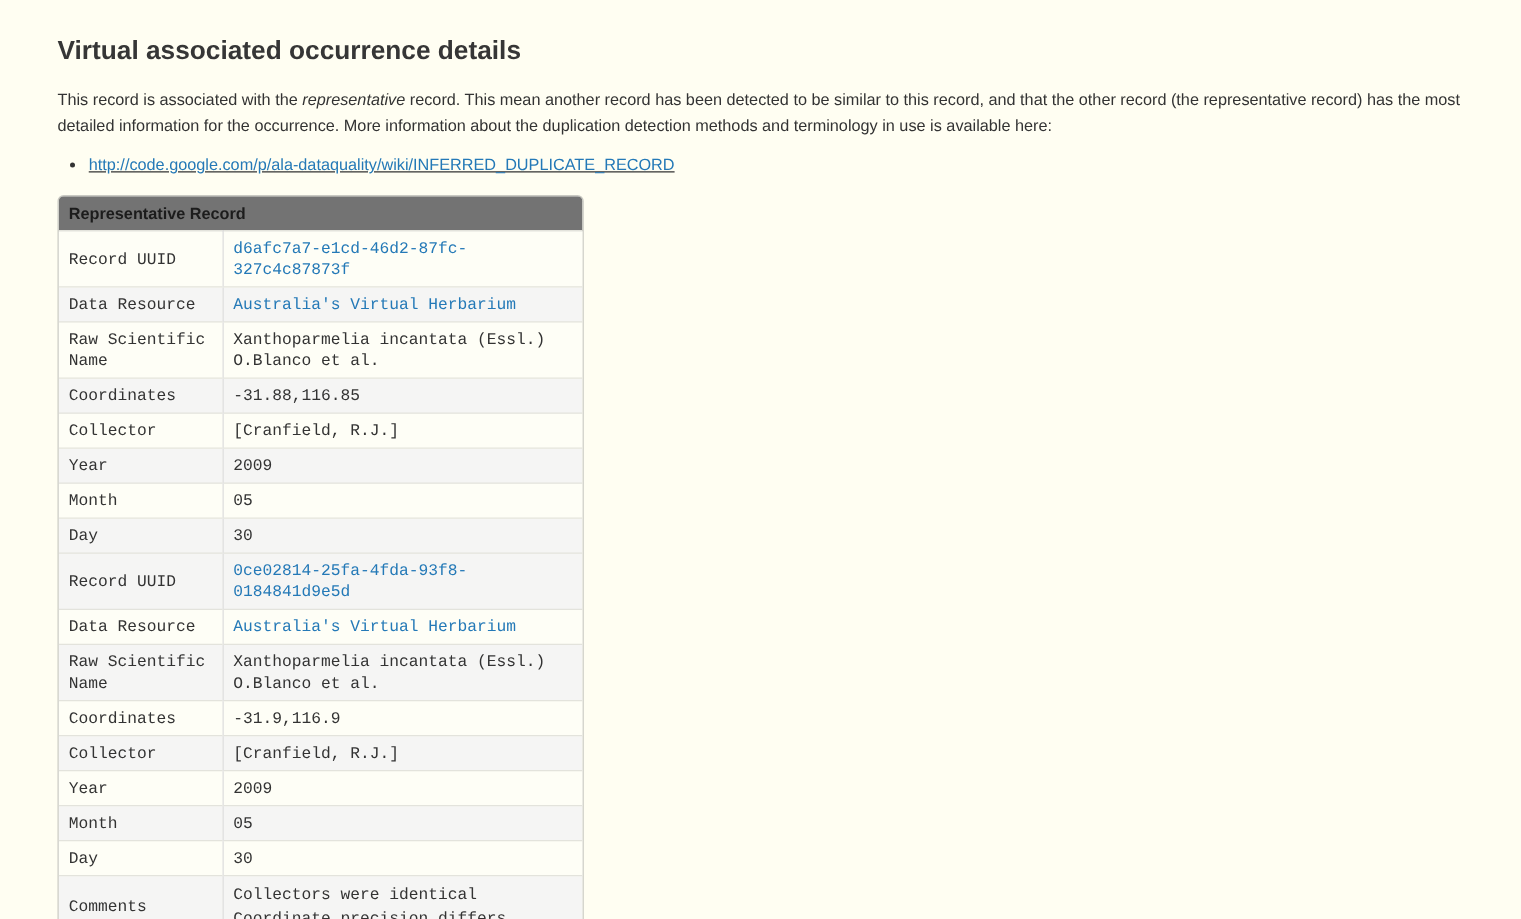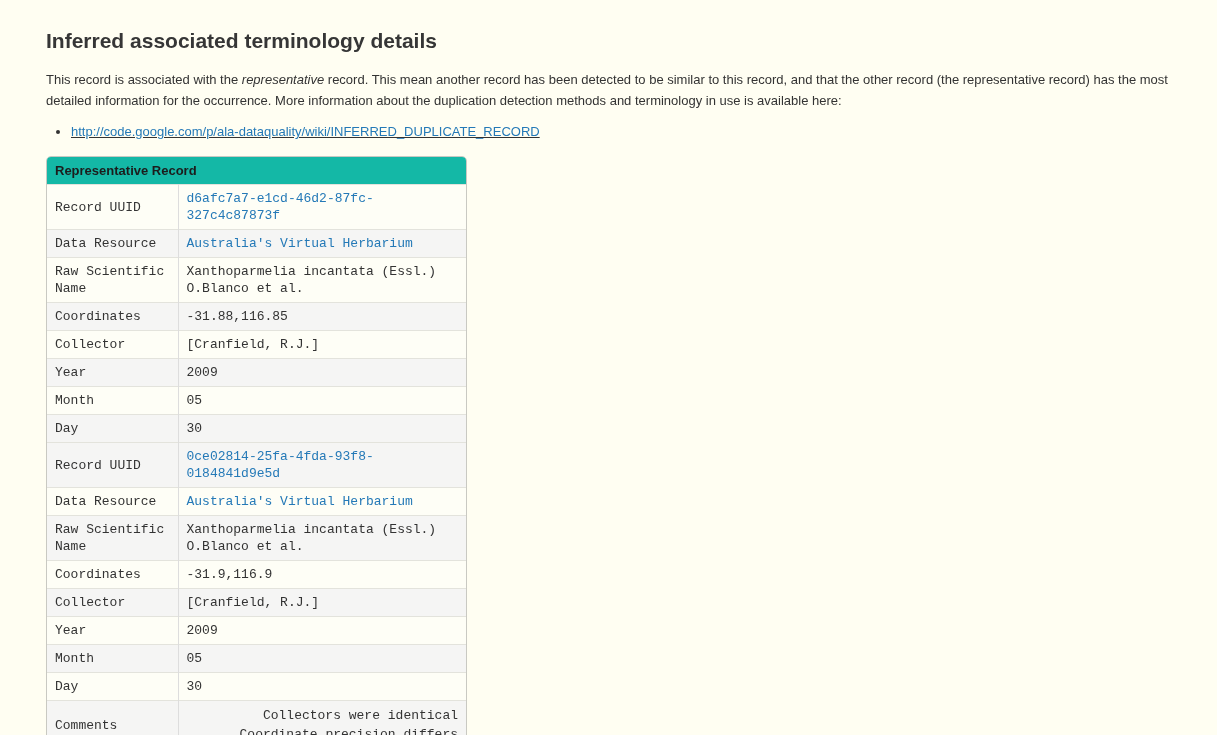--- a/index.html
+++ b/index.html
@@ -54,40 +54,40 @@
     border-collapse: collapse;
     font-size: 13px;
   }
   table.dup-table td {
     padding: 5px 8px;
     line-height: 17px;
     vertical-align: middle;
     color: #333;
   }
   table.dup-table tr.header td {
-    background: #14b8a6;
+    background: #737373;
     font-weight: bold;
     color: #1c1c1c;
   }
   table.dup-table tr + tr td { border-top: 1px solid #e3e3dc; font-family: Liberation Mono, monospace; }
   table.dup-table td.label {
     width: 131px;
     border-right: 1px solid #dddddd;
   }
   table.dup-table tr.header td { border-right: none; }
   tr.light td { background: #fefef6; }
   tr.dark td  { background: #f5f5f4; }
-  .comments-line { line-height: 19px; text-align: right; }
+  .comments-line { line-height: 19px; }
 </style>
 </head>
 <body>
 
 <div class="page">
 
-  <h1 class="page-title">Inferred associated terminology details</h1>
+  <h1 class="page-title">Virtual associated occurrence details</h1>
 
   <p class="intro"><span>This record is associated with the </span><span class="italic">representative</span><span> record. This mean another record has been detected to be similar to this record, and that the other record (the representative record) has the most detailed information for the occurrence. More information about the duplication detection methods and terminology in use is available here:</span></p>
 
   <ul class="link-list">
     <li>
       <a class="link">http://code.google.com/p/ala-dataquality/wiki/INFERRED_DUPLICATE_RECORD</a>
     </li>
   </ul>
 
   <div class="table-wrap">

